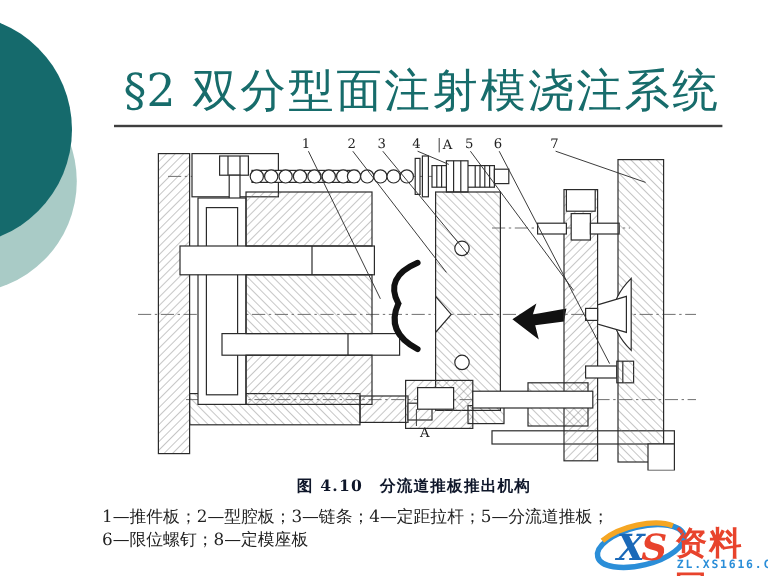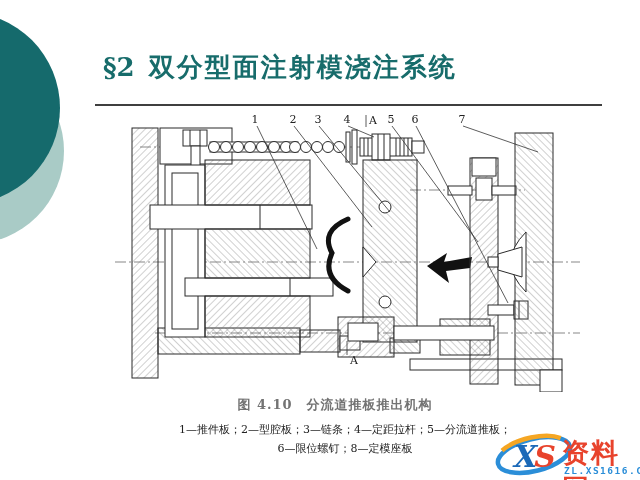--- a/index.html
+++ b/index.html
@@ -5,35 +5,35 @@
   html,body{margin:0;padding:0;}
   body{
     width:640px;height:480px;position:relative;overflow:hidden;
     background:#ffffff;font-family:"DejaVu Serif","Liberation Serif",serif;
   }
   .circle{position:absolute;border-radius:50%;}
   .circle-light{left:-122px;top:58px;width:186px;height:186px;background:#a9cbc6;}
   .circle-dark{left:-132px;top:12px;width:192px;height:192px;background:#156a6c;}
   .title{
     position:absolute;left:103px;top:50px;width:520px;
-    color:#176c6b;font-size:26px;font-weight:bold;letter-spacing:2px;
+    color:#176c6b;font-size:38px;font-weight:normal;letter-spacing:2px;
     white-space:nowrap;
   }
   .title .sec{margin-right:14px;letter-spacing:0;}
   .title-rule{
     position:absolute;left:95px;top:104px;width:507px;height:2px;background:#3f3f3f;
   }
   .diagram{position:absolute;left:110px;top:107px;width:470px;height:285px;}
   .figure-caption{
-    position:absolute;left:100px;top:396px;width:470px;text-align:center;
-    font-size:13px;font-weight:bold;color:#737373;letter-spacing:1px;
+    position:absolute;left:110px;top:396px;width:470px;text-align:center;
+    font-size:13px;font-weight:bold;color:#0f172a;letter-spacing:1px;
   }
   .legend{
-    position:absolute;left:85px;width:520px;text-align:center;
-    font-size:11px;color:#222;
+    position:absolute;left:85px;width:520px;text-align:left;
+    font-size:14px;color:#222;
   }
   .legend-1{top:422px;}
   .legend-2{top:441px;}
   .logo{position:absolute;left:492px;top:429px;width:148px;height:50px;}
   .logo-svg{position:absolute;left:0;top:0;}
   .logo-name{
     position:absolute;left:70px;top:6px;font-size:27px;font-weight:bold;
     color:#e8432c;letter-spacing:2px;font-family:"DejaVu Sans","Liberation Sans",sans-serif;
   }
   .logo-url{

